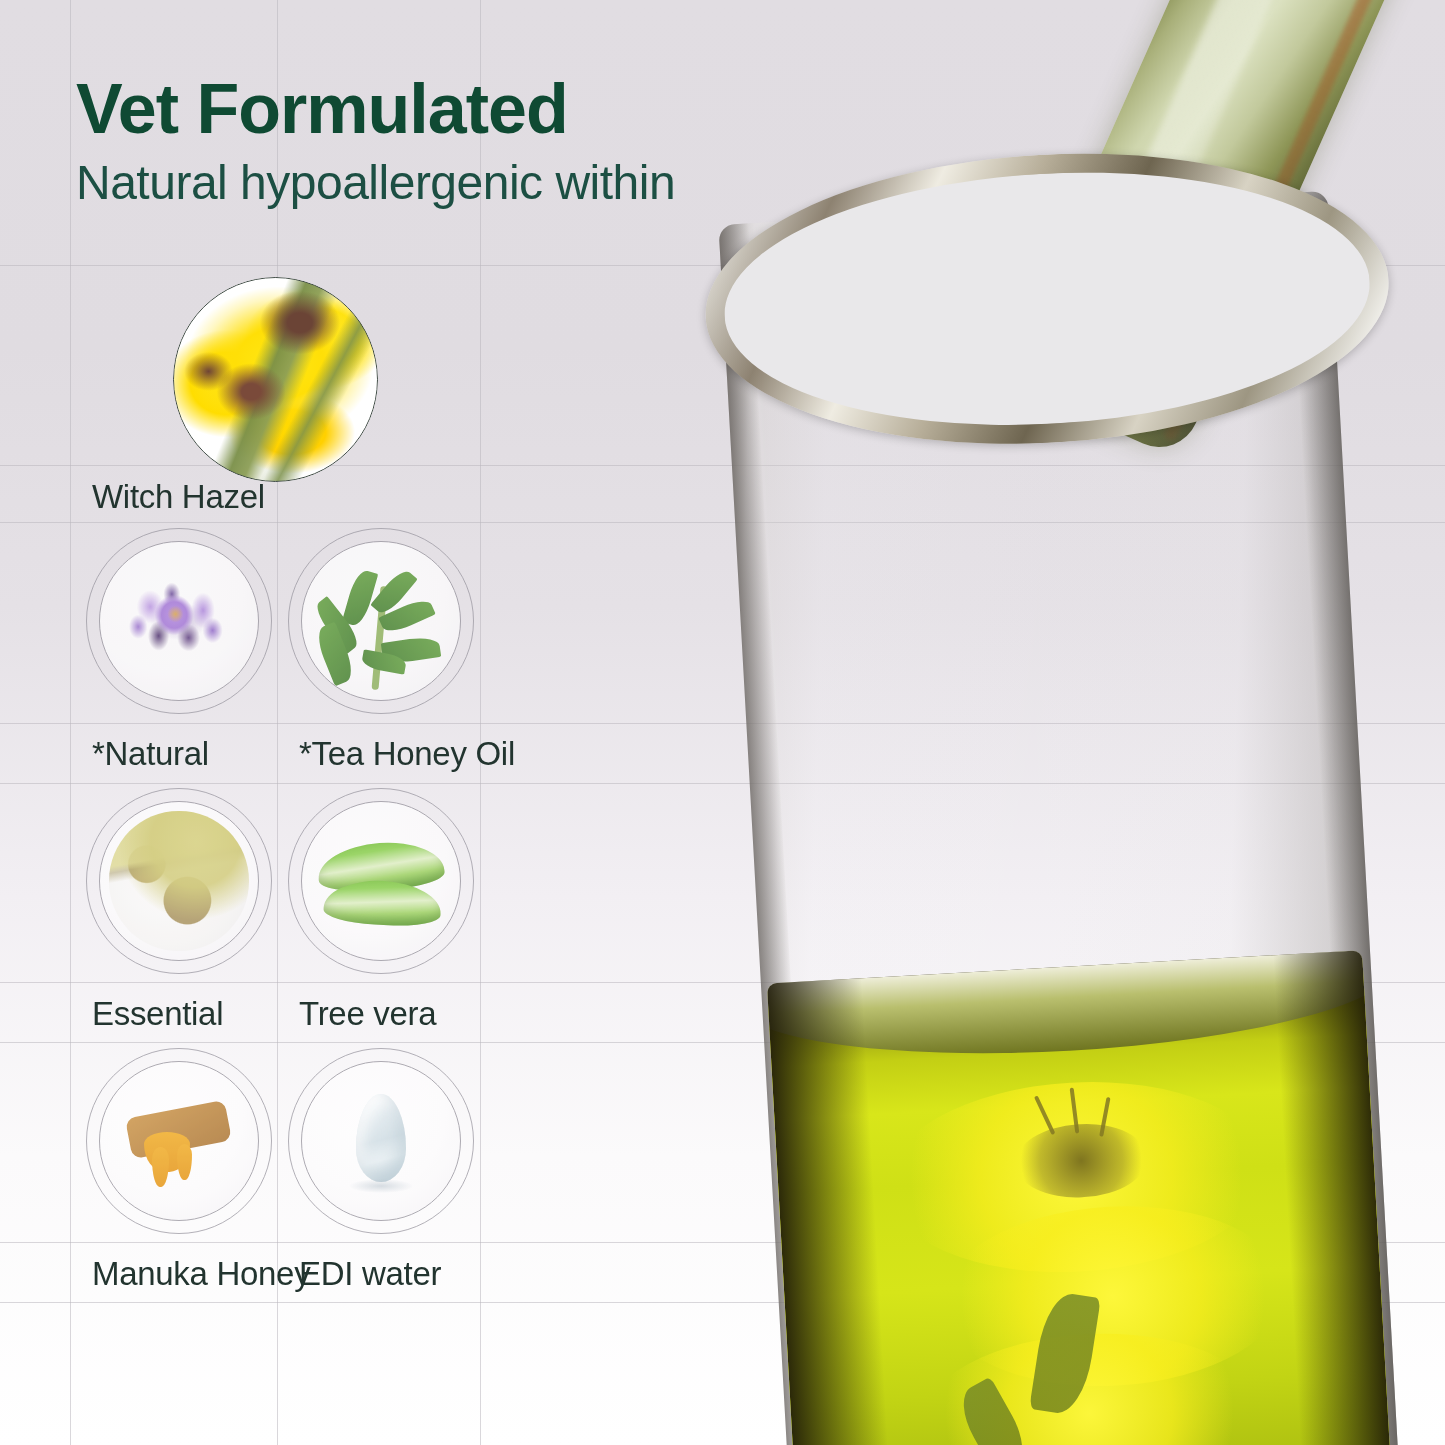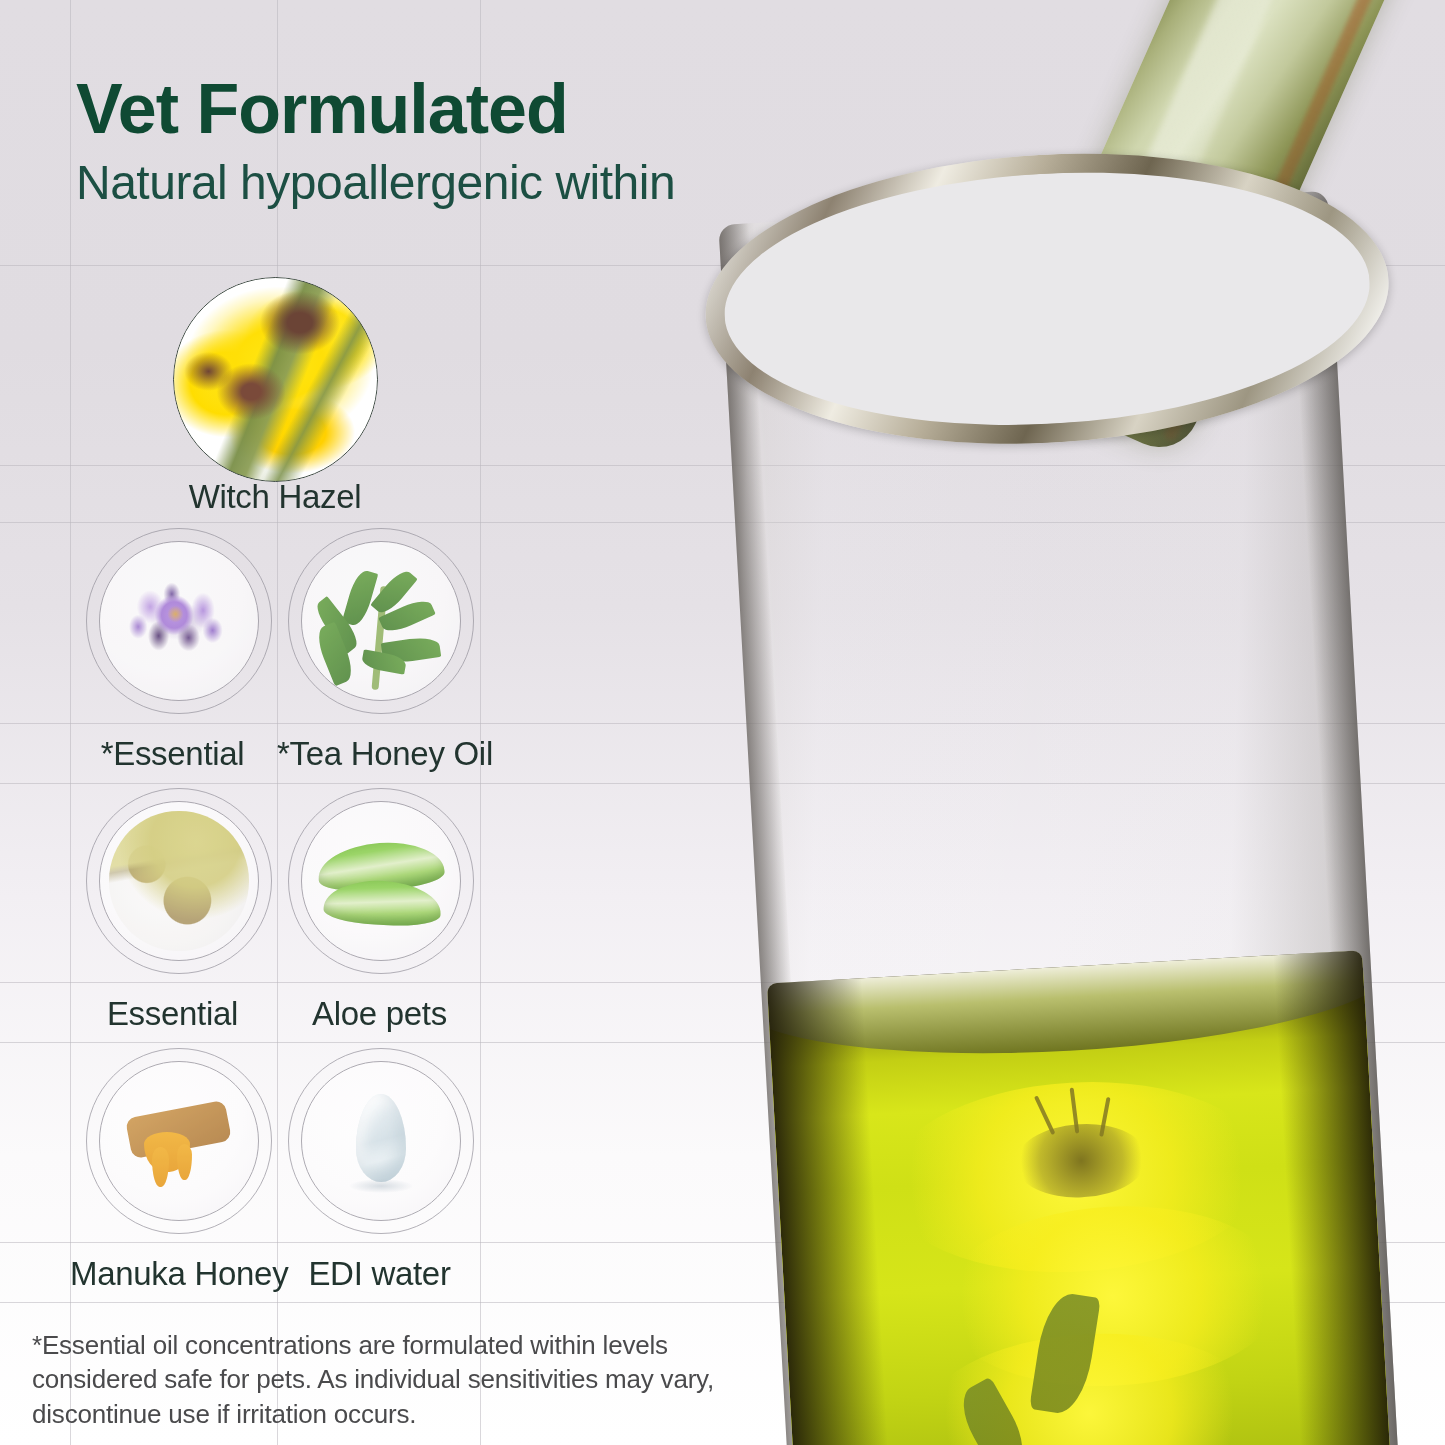--- a/index.html
+++ b/index.html
@@ -46,23 +46,24 @@
     position:absolute;border-radius:50%;
     border:1px solid #9a97a0;opacity:.75;
   }
   .ring-inner{
     position:absolute;border-radius:50%;
     border:1px solid #9a97a0;opacity:.8;
     background:radial-gradient(circle at 42% 34%, #ffffff 0%, #fdfcfd 55%, #f4f2f5 100%);
     overflow:hidden;
   }
   .label{
-    position:absolute;text-align:center;
+    position:absolute;text-align:left;
     color:#22342f;font-size:33px;letter-spacing:-.3px;
     white-space:nowrap;
+    padding-left:22px;
   }
 
   
   .wh-photo{
     position:absolute;inset:0;border-radius:50%;
     border:1.5px solid #3d4a42;
     background:
       radial-gradient(ellipse 38% 30% at 62% 22%, #6b4436 0%, #6b4436 16%, rgba(107,68,54,0) 52%),
       radial-gradient(ellipse 34% 28% at 38% 56%, #7a4a3a 0%, #7a4a3a 14%, rgba(122,74,58,0) 50%),
       radial-gradient(ellipse 20% 16% at 17% 46%, #6f4536 0%, rgba(111,69,54,0) 60%),
@@ -297,21 +298,21 @@
     </div>
   </div>
   <div class="label" style="left:70px;top:478px;width:410px">Witch Hazel</div>
 
   <div class="ing" style="left:86px;top:528px;width:186px;height:186px">
     <div class="ring-outer" style="left:0;top:0;width:184px;height:184px"></div>
     <div class="ring-inner" style="left:13px;top:13px;width:158px;height:158px">
       <div class="lv-photo"></div>
     </div>
   </div>
-  <div class="label" style="left:70px;top:735px;width:205px">*Essential</div>
+  <div class="label" style="left:70px;top:735px;width:205px">*Natural</div>
 
   <div class="ing" style="left:288px;top:528px;width:186px;height:186px">
     <div class="ring-outer" style="left:0;top:0;width:184px;height:184px"></div>
     <div class="ring-inner" style="left:13px;top:13px;width:158px;height:158px">
       <div class="tt-stem" style="left:47%;top:28%;width:7px;height:66%;transform:rotate(5deg)"></div>
       <div class="tt-leaf" style="left:30%;top:18%;width:22px;height:56px;transform:rotate(16deg)"></div>
       <div class="tt-leaf" style="left:52%;top:16%;width:20px;height:50px;transform:rotate(40deg)"></div>
       <div class="tt-leaf" style="left:16%;top:34%;width:20px;height:58px;transform:rotate(-38deg)"></div>
       <div class="tt-leaf" style="left:60%;top:30%;width:20px;height:54px;transform:rotate(66deg)"></div>
       <div class="tt-leaf" style="left:13%;top:52%;width:24px;height:60px;transform:rotate(-22deg)"></div>
@@ -329,21 +330,21 @@
   </div>
   <div class="label" style="left:70px;top:995px;width:205px">Essential</div>
 
   <div class="ing" style="left:288px;top:788px;width:186px;height:186px">
     <div class="ring-outer" style="left:0;top:0;width:184px;height:184px"></div>
     <div class="ring-inner" style="left:13px;top:13px;width:158px;height:158px">
       <div class="aloe-leaf" style="left:10%;top:26%;width:80%;height:30%;transform:rotate(-4deg)"></div>
       <div class="aloe-leaf" style="left:14%;top:50%;width:74%;height:28%;transform:rotate(3deg)"></div>
     </div>
   </div>
-  <div class="label" style="left:277px;top:995px;width:205px">Aloe pets</div>
+  <div class="label" style="left:277px;top:995px;width:205px">Tree vera</div>
 
   <div class="ing" style="left:86px;top:1048px;width:186px;height:186px">
     <div class="ring-outer" style="left:0;top:0;width:184px;height:184px"></div>
     <div class="ring-inner" style="left:13px;top:13px;width:158px;height:158px">
       <div class="honey-dipper" style="left:18%;top:30%;width:64%;height:26%;transform:rotate(-11deg)"></div>
       <div class="honey-drip" style="left:28%;top:44%;width:46px;height:40px"></div>
       <div class="honey-drip" style="left:33%;top:54%;width:17px;height:40px"></div>
       <div class="honey-drip" style="left:49%;top:52%;width:15px;height:36px"></div>
     </div>
   </div>
@@ -351,15 +352,14 @@
 
   <div class="ing" style="left:288px;top:1048px;width:186px;height:186px">
     <div class="ring-outer" style="left:0;top:0;width:184px;height:184px"></div>
     <div class="ring-inner" style="left:13px;top:13px;width:158px;height:158px">
       <div class="wdrop" style="left:34%;top:20%;width:32%;height:56%"></div>
       <div class="wshadow" style="left:30%;top:74%;width:40%;height:9%"></div>
     </div>
   </div>
   <div class="label" style="left:277px;top:1255px;width:205px">EDI water</div>
 
-  <div class="footnote">*Essential oil concentrations are formulated within levels considered safe for pets. As individual sensitivities may vary, discontinue use if irritation occurs.</div>
 
 </div>
 
 </body></html>

